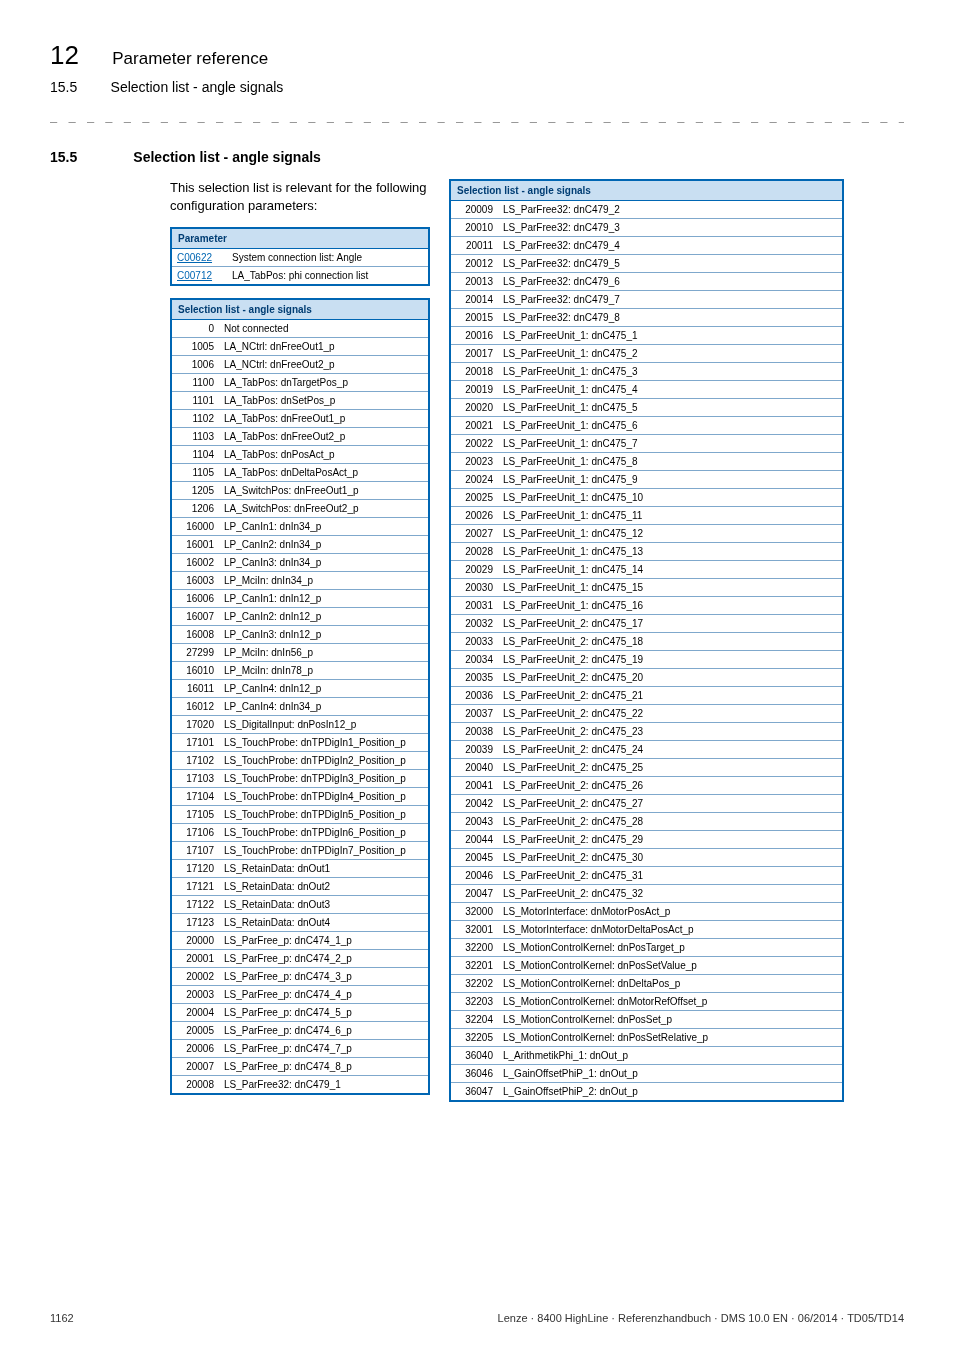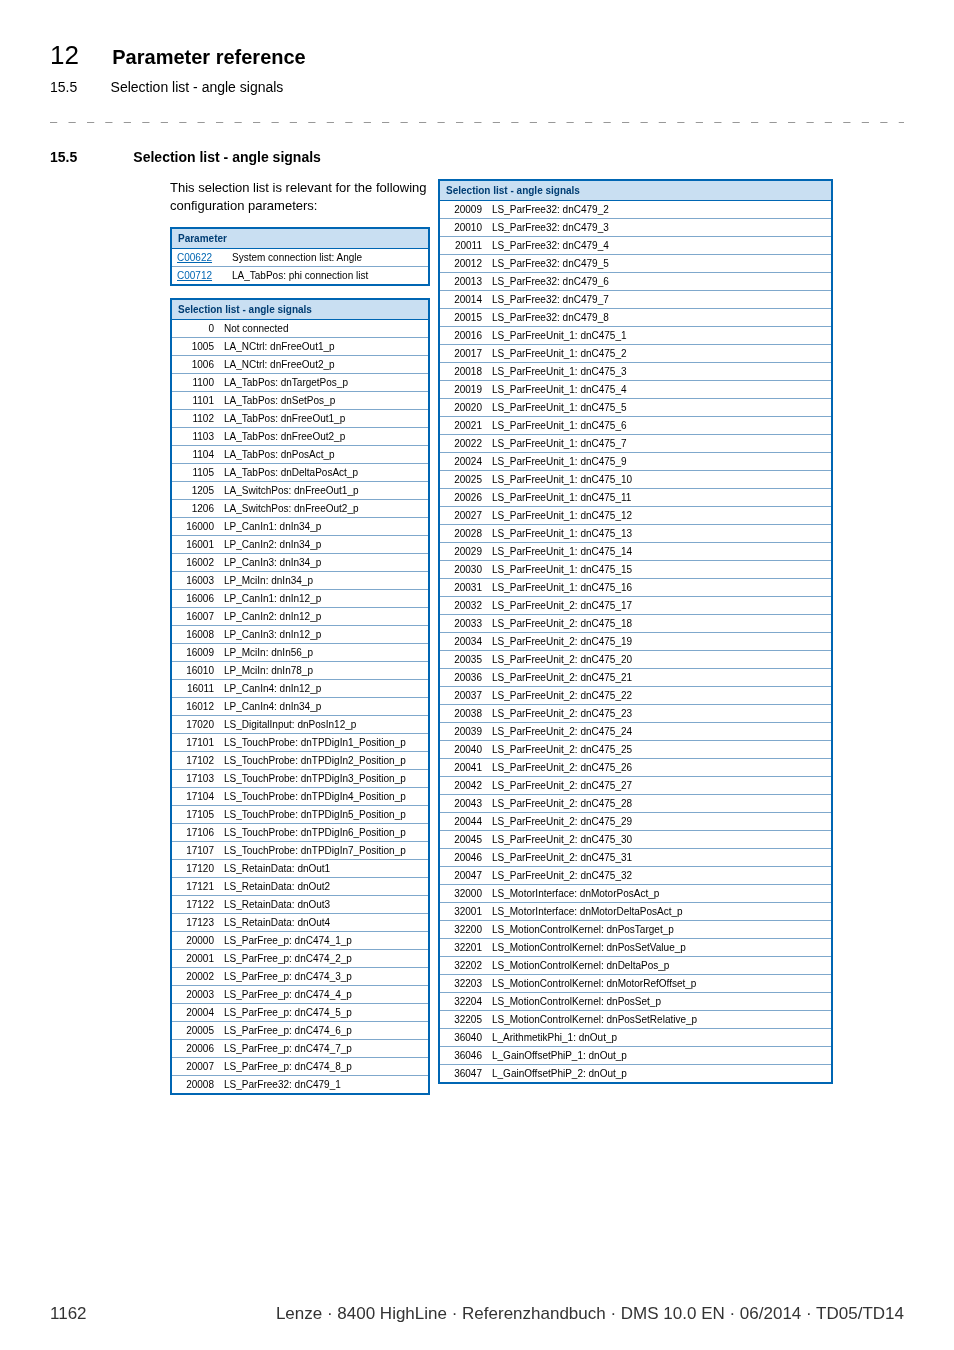--- a/index.html
+++ b/index.html
@@ -12,22 +12,22 @@
     padding: 40px 50px 30px 50px;
     font-size: 12px;
   }
   .section-num {
     font-size: 26px;
     font-weight: normal;
     display: inline-block;
     margin-right: 30px;
   }
   .section-title {
-    font-size: 20px;
-    font-weight: bold;
+    font-size: 17px;
+    font-weight: normal;
   }
   .subheader-row {
     margin-top: 8px;
     margin-bottom: 14px;
   }
   .subheader-num {
     font-size: 14px;
     display: inline-block;
     margin-right: 30px;
   }
@@ -54,21 +54,21 @@
   .sub-title {
     font-size: 14px;
     font-weight: bold;
   }
   .intro-text {
     margin-left: 120px;
     margin-bottom: 12px;
     font-size: 13px;
     line-height: 1.4;
   }
-  .columns { display: flex; gap: 8px; }
+  .columns { display: flex; gap: 19px; }
   .col-left { width: 380px; }
   .col-right { width: 395px; }
   .col-left-inner { margin-left: 120px; }
   table {
     border-collapse: collapse;
     width: 100%;
     font-size: 10px;
     border: 2px solid #0066b3;
   }
   thead th {
@@ -88,21 +88,21 @@
   .param-table td:first-child { width: 56px; }
   .data-table td:first-child { width: 48px; text-align: right; }
   .spacer { height: 12px; }
   .footer {
     position: absolute;
     bottom: 26px;
     left: 50px;
     right: 50px;
     display: flex;
     justify-content: space-between;
-    font-size: 17px;
+    font-size: 11px;
     color: #333;
   }
 </style>
 </head>
 <body>
 
 <div>
   <span class="section-num">12</span>
   <span class="section-title">Parameter reference</span>
   <div class="subheader-row">
@@ -216,21 +216,21 @@
             </tr>
             <tr>
               <td>16007</td>
               <td>LP_CanIn2: dnIn12_p</td>
             </tr>
             <tr>
               <td>16008</td>
               <td>LP_CanIn3: dnIn12_p</td>
             </tr>
             <tr>
-              <td>16009</td>
+              <td>27299</td>
               <td>LP_MciIn: dnIn56_p</td>
             </tr>
             <tr>
               <td>16010</td>
               <td>LP_MciIn: dnIn78_p</td>
             </tr>
             <tr>
               <td>16011</td>
               <td>LP_CanIn4: dnIn12_p</td>
             </tr>
@@ -385,20 +385,24 @@
           </tr>
           <tr>
             <td>20021</td>
             <td>LS_ParFreeUnit_1: dnC475_6</td>
           </tr>
           <tr>
             <td>20022</td>
             <td>LS_ParFreeUnit_1: dnC475_7</td>
           </tr>
           <tr>
+            <td>20023</td>
+            <td>LS_ParFreeUnit_1: dnC475_8</td>
+          </tr>
+          <tr>
             <td>20024</td>
             <td>LS_ParFreeUnit_1: dnC475_9</td>
           </tr>
           <tr>
             <td>20025</td>
             <td>LS_ParFreeUnit_1: dnC475_10</td>
           </tr>
           <tr>
             <td>20026</td>
             <td>LS_ParFreeUnit_1: dnC475_11</td>

